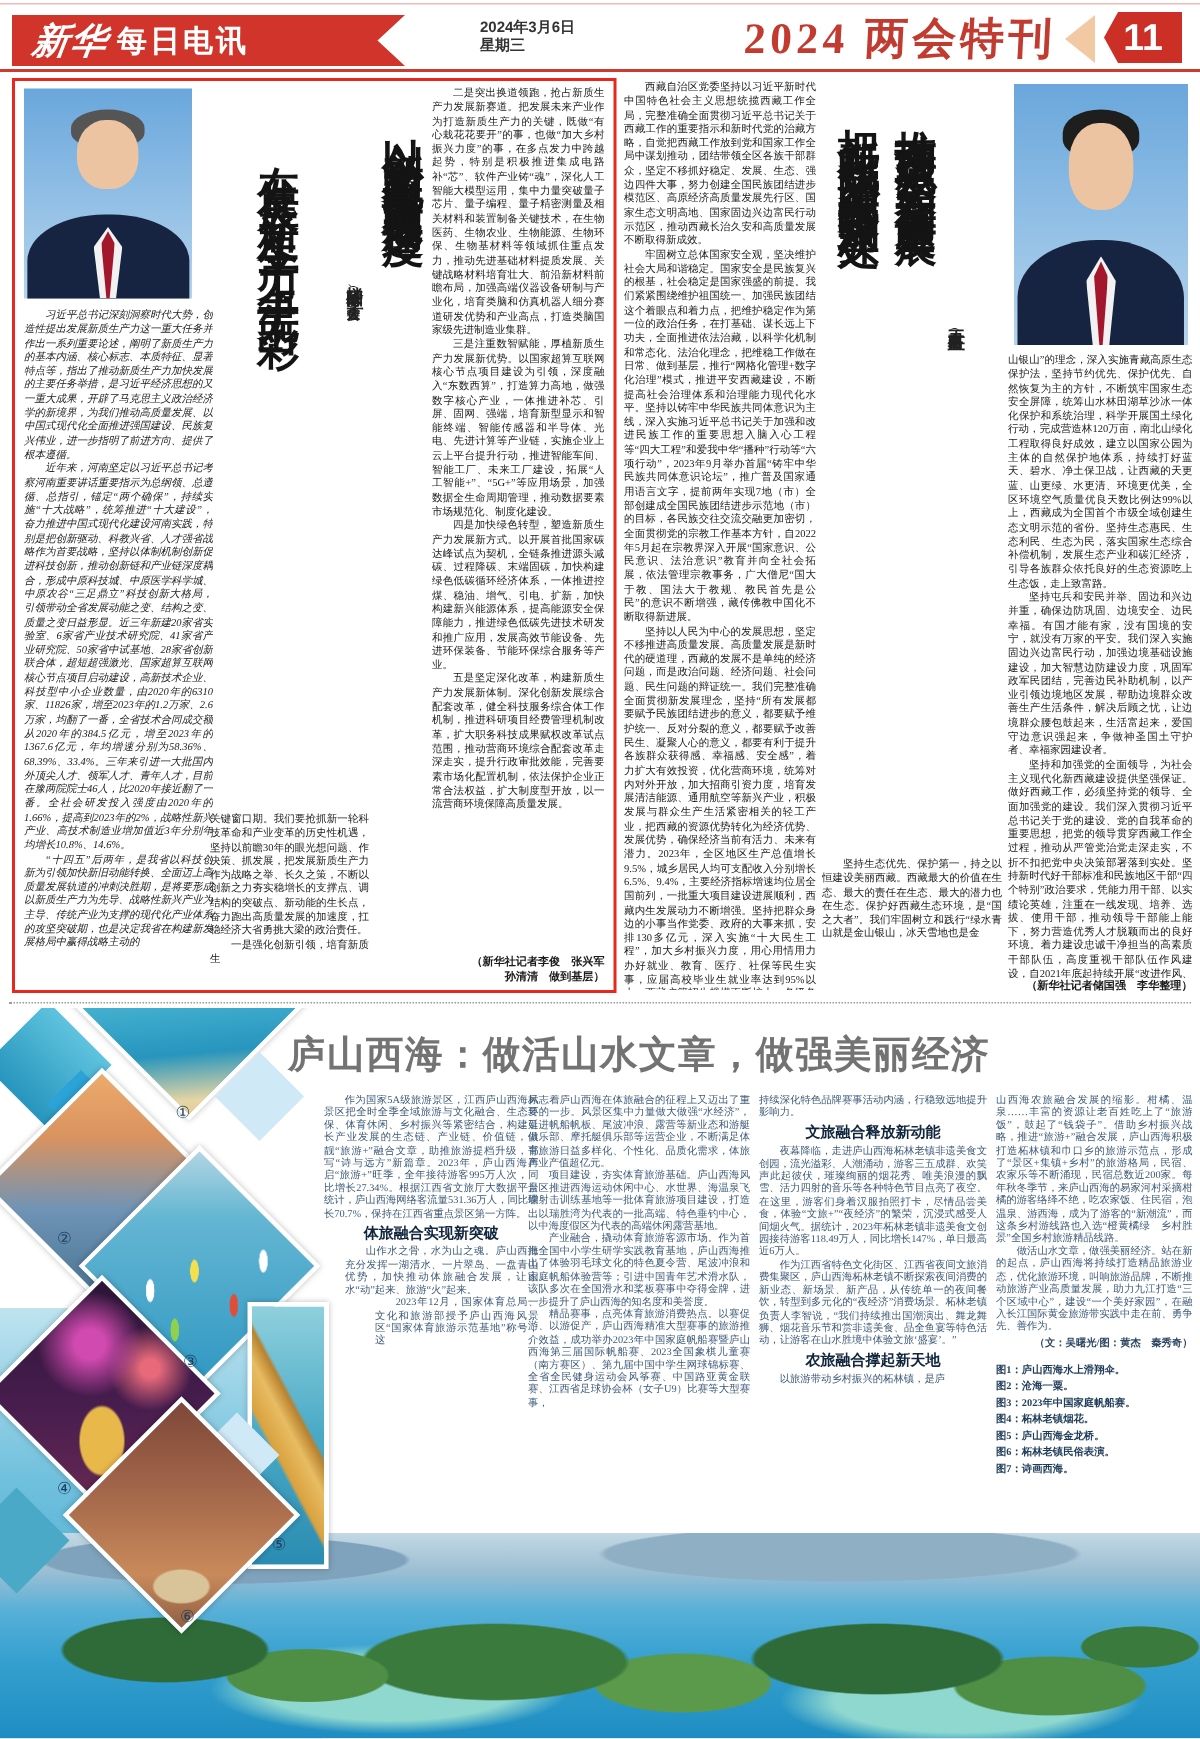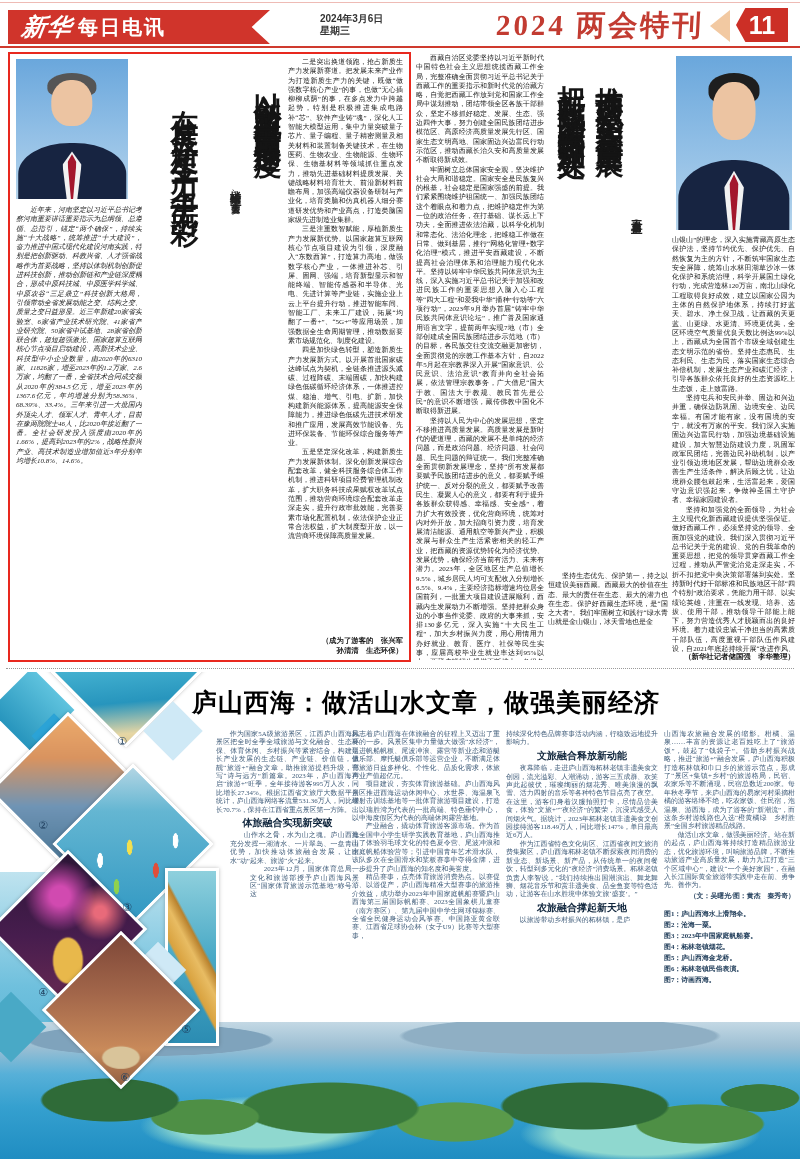--- a/index.html
+++ b/index.html
@@ -43,21 +43,21 @@
     background:#ecc4a2;border-radius:46% 46% 44% 44%;}
   .portrait .suit{position:absolute;left:50%;transform:translateX(-50%);bottom:-6%;width:96%;height:46%;
     background:#172441;border-radius:48% 48% 0 0;}
   .portrait .shirt{position:absolute;left:50%;transform:translateX(-50%);bottom:0;width:17%;height:34%;
     background:#f2f2f2;clip-path:polygon(50% 0,100% 28%,78% 100%,22% 100%,0 28%);}
   .portrait .tie{position:absolute;left:50%;transform:translateX(-50%);bottom:0;width:8%;height:32%;
     background:#a3172d;clip-path:polygon(50% 0,100% 18%,62% 100%,38% 100%,0 18%);}
   
   .dotted-sep{position:absolute;left:6px;top:668px;width:788px;border-top:1px dotted #9a9a9a;}
   .feature-title{position:absolute;left:192px;top:686px;width:440px;font-size:25px;font-weight:900;
-    color:#000000;letter-spacing:1px;font-family:"Liberation Sans","DejaVu Sans",sans-serif;white-space:nowrap;}
+    color:#737373;letter-spacing:1px;font-family:"Liberation Sans","DejaVu Sans",sans-serif;white-space:nowrap;}
   .fcol{position:absolute;top:730px;height:300px;font-size:6.9px;line-height:8.4px;color:#3d5a78;
     text-align:justify;overflow:hidden;}
   .fcol p{margin:0;text-indent:2em;}
   .fcol p.cont{text-indent:0;}
   .fsub{font-weight:900;font-size:10px;color:#10263d;text-align:center;margin:5px 0 4px 0;text-indent:0 !important;
     font-family:"Liberation Sans",sans-serif;}
   .fcredit{text-align:right;font-weight:bold;margin-top:2px;text-indent:0 !important;color:#2c4763;}
   .fcaptions{margin-top:8px;}
   .fcaptions div{line-height:11px;color:#1f3c59;text-indent:0;}
   .fcaptions b{font-weight:900;}
@@ -130,37 +130,43 @@
 
   <div class="redbox">
     <div class="portrait" style="left:6px;top:5px;width:112px;height:140px;">
       <div class="hair" style="background:#555;"></div>
       <div class="head"></div>
       <div class="suit"></div>
       <div class="shirt"></div>
       <div class="tie"></div>
     </div>
     <div class="coltext kaiti abs" style="left:6px;top:152px;width:126px;height:448px;">
+      <p>习近平总书记深刻洞察时代大势，创造性提出发展新质生产力这一重大任务并作出一系列重要论述，阐明了新质生产力的基本内涵、核心标志、本质特征、显著特点等，指出了推动新质生产力加快发展的主要任务举措，是习近平经济思想的又一重大成果，开辟了马克思主义政治经济学的新境界，为我们推动高质量发展、以中国式现代化全面推进强国建设、民族复兴伟业，进一步指明了前进方向、提供了根本遵循。</p>
       <p>近年来，河南坚定以习近平总书记考察河南重要讲话重要指示为总纲领、总遵循、总指引，锚定“两个确保”，持续实施“十大战略”，统筹推进“十大建设”，奋力推进中国式现代化建设河南实践，特别是把创新驱动、科教兴省、人才强省战略作为首要战略，坚持以体制机制创新促进科技创新，推动创新链和产业链深度耦合，形成中原科技城、中原医学科学城、中原农谷“三足鼎立”科技创新大格局，引领带动全省发展动能之变、结构之变、质量之变日益形显。近三年新建20家省实验室、6家省产业技术研究院、41家省产业研究院、50家省中试基地、28家省创新联合体，超短超强激光、国家超算互联网核心节点项目启动建设，高新技术企业、科技型中小企业数量，由2020年的6310家、11826家，增至2023年的1.2万家、2.6万家，均翻了一番，全省技术合同成交额从2020年的384.5亿元，增至2023年的1367.6亿元，年均增速分别为58.36%、68.39%、33.4%。三年来引进一大批国内外顶尖人才、领军人才、青年人才，目前在豫两院院士46人，比2020年接近翻了一番。全社会研发投入强度由2020年的1.66%，提高到2023年的2%，战略性新兴产业、高技术制造业增加值近3年分别年均增长10.8%、14.6%。</p>
+      <p>“十四五”后两年，是我省以科技创新为引领加快新旧动能转换、全面迈上高质量发展轨道的冲刺决胜期，是将要形成以新质生产力为先导、战略性新兴产业为主导、传统产业为支撑的现代化产业体系的攻坚突破期，也是决定我省在构建新发展格局中赢得战略主动的</p>
     </div>
     <div class="vtext headline abs" style="left:155px;top:34px;height:500px;font-size:28px;letter-spacing:9px;">在发展新质生产力上争先出彩</div>
     <div class="vtext byline abs" style="left:219px;top:128px;height:250px;">
       <b>楼阳生</b><span>（河南省委书记、省人大常委会主任）</span>
     </div>
     <div class="vtext headline abs" style="left:238px;top:16px;height:506px;font-size:28px;letter-spacing:4px;">以创新之力跑出高质量发展加速度</div>
+    <div class="coltext abs" style="left:130px;top:488px;width:106px;height:112px;">
+      <p class="cont">关键窗口期。我们要抢抓新一轮科技革命和产业变革的历史性机遇，坚持以前瞻30年的眼光想问题、作决策、抓发展，把发展新质生产力作为战略之举、长久之策，不断以创新之力夯实稳增长的支撑点、调结构的突破点、新动能的生长点，奋力跑出高质量发展的加速度，扛稳经济大省勇挑大梁的政治责任。</p>
+      <p>一是强化创新引领，培育新质生</p>
+    </div>
     <div class="abs" style="left:278px;top:4px;width:115px;height:598px;display:flex;flex-direction:column;">
       <div class="coltext" style="flex:1;">
-        <p>二是突出换道领跑，抢占新质生产力发展新赛道。把发展未来产业作为打造新质生产力的关键，既做“做强数字核心产业”的事，也做“无心插柳柳成荫”的事，在多点发力中跨越起势，特别是积极推进集成电路补“芯”、软件产业铸“魂”，深化人工智能大模型运用，集中力量突破量子芯片、量子编程、量子精密测量及相关材料和装置制备关键技术，在生物医药、生物农业、生物能源、生物环保、生物基材料等领域抓住重点发力，推动先进基础材料提质发展、关键战略材料培育壮大、前沿新材料前瞻布局，加强高端仪器设备研制与产业化，培育类脑和仿真机器人细分赛道研发优势和产业高点，打造类脑国家级先进制造业集群。</p>
-        <p>三是注重数智赋能，厚植新质生产力发展新优势。以国家超算互联网核心节点项目建设为引领，深度融入“东数西算”，打造算力高地，做强数字核心产业，一体推进补芯、引屏、固网、强端，培育新型显示和智能终端、智能传感器和半导体、光电、先进计算等产业链，实施企业上云上平台提升行动，推进智能车间、智能工厂、未来工厂建设，拓展“均翻了一番+”、“5G+”等应用场景，加强数据全生命周期管理，推动数据要素市场规范化、制度化建设。</p>
+        <p>二是突出换道领跑，抢占新质生产力发展新赛道。把发展未来产业作为打造新质生产力的关键，既做“有心栽花花要开”的事，也做“加大乡村振兴力度”的事，在多点发力中跨越起势，特别是积极推进集成电路补“芯”、软件产业铸“魂”，深化人工智能大模型运用，集中力量突破量子芯片、量子编程、量子精密测量及相关材料和装置制备关键技术，在生物医药、生物农业、生物能源、生物环保、生物基材料等领域抓住重点发力，推动先进基础材料提质发展、关键战略材料培育壮大、前沿新材料前瞻布局，加强高端仪器设备研制与产业化，培育类脑和仿真机器人细分赛道研发优势和产业高点，打造类脑国家级先进制造业集群。</p>
+        <p>三是注重数智赋能，厚植新质生产力发展新优势。以国家超算互联网核心节点项目建设为引领，深度融入“东数西算”，打造算力高地，做强数字核心产业，一体推进补芯、引屏、固网、强端，培育新型显示和智能终端、智能传感器和半导体、光电、先进计算等产业链，实施企业上云上平台提升行动，推进智能车间、智能工厂、未来工厂建设，拓展“人工智能+”、“5G+”等应用场景，加强数据全生命周期管理，推动数据要素市场规范化、制度化建设。</p>
         <p>四是加快绿色转型，塑造新质生产力发展新方式。以开展首批国家碳达峰试点为契机，全链条推进源头减碳、过程降碳、末端固碳，加快构建绿色低碳循环经济体系，一体推进控煤、稳油、增气、引电、扩新，加快构建新兴能源体系，提高能源安全保障能力，推进绿色低碳先进技术研发和推广应用，发展高效节能设备、先进环保装备、节能环保综合服务等产业。</p>
         <p>五是坚定深化改革，构建新质生产力发展新体制。深化创新发展综合配套改革，健全科技服务综合体工作机制，推进科研项目经费管理机制改革，扩大职务科技成果赋权改革试点范围，推动营商环境综合配套改革走深走实，提升行政审批效能，完善要素市场化配置机制，依法保护企业正常合法权益，扩大制度型开放，以一流营商环境保障高质量发展。</p>
       </div>
       <div class="credit">
-        <div>（成为了游客的　张兴军</div>
-        <div>孙清清　生态环保）</div>
+        <div>（新华社记者李俊　张兴军</div>
+        <div>孙清清　做到基层）</div>
       </div>
     </div>
   </div>
 
   <div>
     <div class="coltext abs" style="left:416px;top:54px;width:128px;height:606px;">
       <p>西藏自治区党委坚持以习近平新时代中国特色社会主义思想统揽西藏工作全局，完整准确全面贯彻习近平总书记关于西藏工作的重要指示和新时代党的治藏方略，自觉把西藏工作放到党和国家工作全局中谋划推动，团结带领全区各族干部群众，坚定不移抓好稳定、发展、生态、强边四件大事，努力创建全国民族团结进步模范区、高原经济高质量发展先行区、国家生态文明高地、国家固边兴边富民行动示范区，推动西藏长治久安和高质量发展不断取得新成效。</p>
       <p>牢固树立总体国家安全观，坚决维护社会大局和谐稳定。国家安全是民族复兴的根基，社会稳定是国家强盛的前提。我们紧紧围绕维护祖国统一、加强民族团结这个着眼点和着力点，把维护稳定作为第一位的政治任务，在打基础、谋长远上下功夫，全面推进依法治藏，以科学化机制和常态化、法治化理念，把维稳工作做在日常、做到基层，推行“网格化管理+数字化治理”模式，推进平安西藏建设，不断提高社会治理体系和治理能力现代化水平。坚持以铸牢中华民族共同体意识为主线，深入实施习近平总书记关于加强和改进民族工作的重要思想入脑入心工程等“四大工程”和爱我中华“播种”行动等“六项行动”，2023年9月举办首届“铸牢中华民族共同体意识论坛”，推广普及国家通用语言文字，提前两年实现7地（市）全部创建成全国民族团结进步示范地（市）的目标，各民族交往交流交融更加密切，全面贯彻党的宗教工作基本方针，自2022年5月起在宗教界深入开展“国家意识、公民意识、法治意识”教育并向全社会拓展，依法管理宗教事务，广大僧尼“国大于教、国法大于教规、教民首先是公民”的意识不断增强，藏传佛教中国化不断取得新进展。</p>
       <p>坚持以人民为中心的发展思想，坚定不移推进高质量发展。高质量发展是新时代的硬道理，西藏的发展不是单纯的经济问题，而是政治问题、经济问题、社会问题、民生问题的辩证统一。我们完整准确全面贯彻新发展理念，坚持“所有发展都要赋予民族团结进步的意义，都要赋予维护统一、反对分裂的意义，都要赋予改善民生、凝聚人心的意义，都要有利于提升各族群众获得感、幸福感、安全感”，着力扩大有效投资，优化营商环境，统筹对内对外开放，加大招商引资力度，培育发展清洁能源、通用航空等新兴产业，积极发展与群众生产生活紧密相关的轻工产业，把西藏的资源优势转化为经济优势、发展优势，确保经济当前有活力、未来有潜力。2023年，全区地区生产总值增长9.5%，城乡居民人均可支配收入分别增长6.5%、9.4%，主要经济指标增速均位居全国前列，一批重大项目建设进展顺利，西藏内生发展动力不断增强。坚持把群众身边的小事当作党委、政府的大事来抓，安排130多亿元，深入实施“十大民生工程”，加大乡村振兴力度，用心用情用力办好就业、教育、医疗、社保等民生实事，应届高校毕业生就业率达到95%以上，西藏户籍招生规模不断扩大，各级各类学校、县级公立医</p>
     </div>

